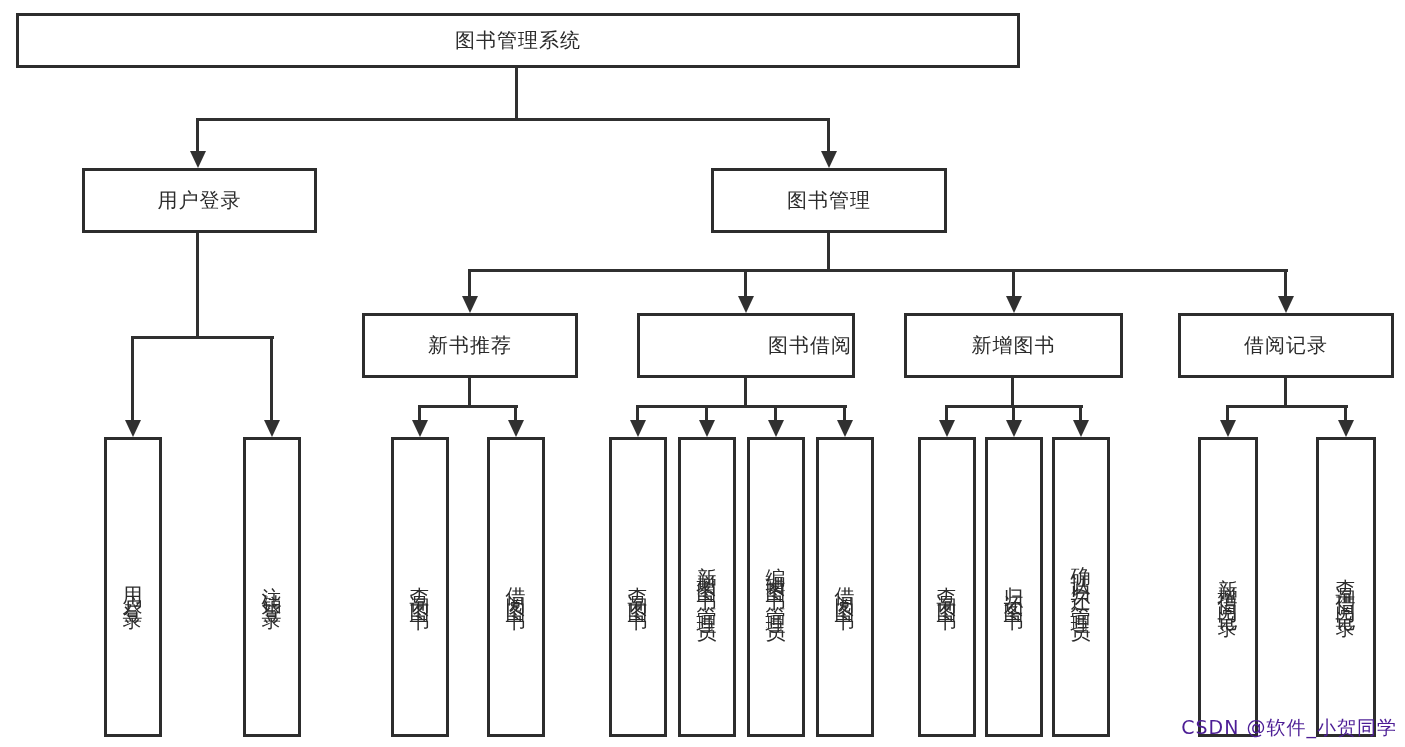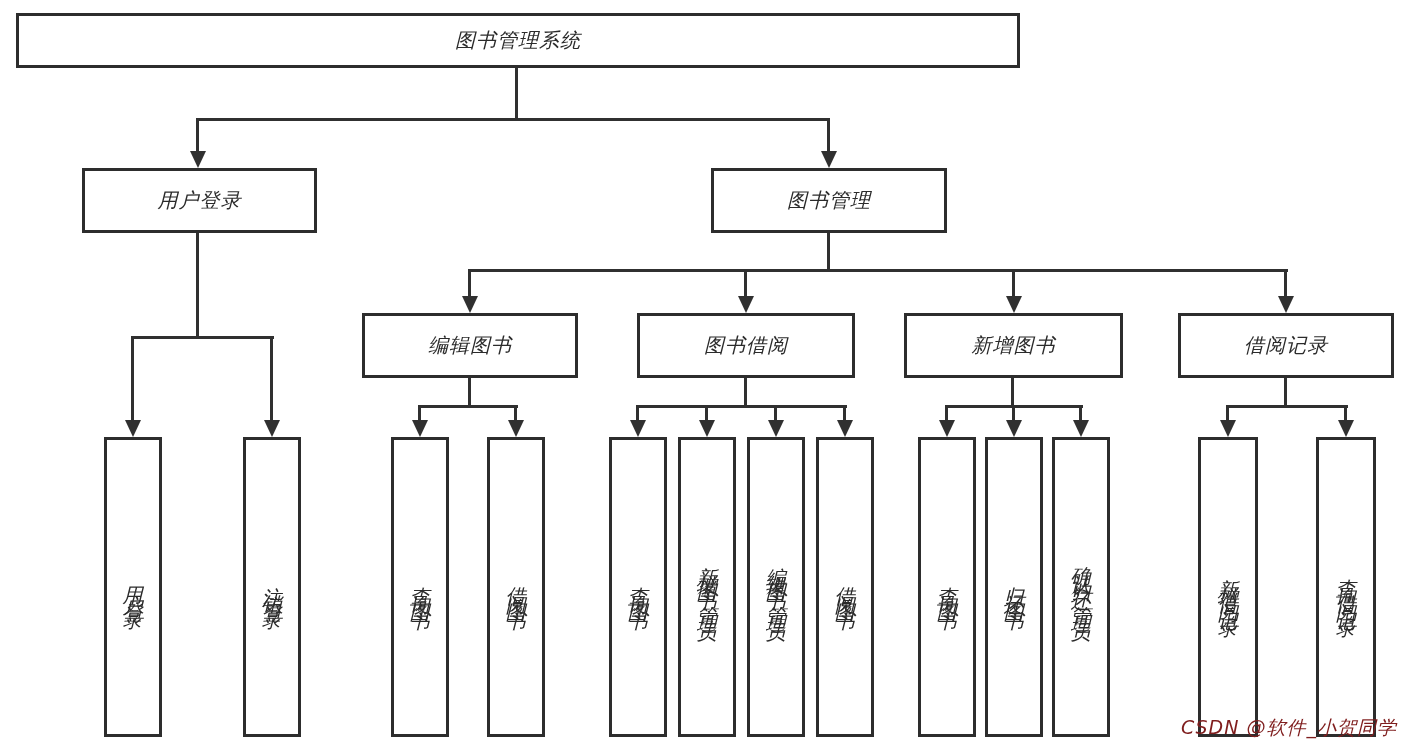--- a/index.html
+++ b/index.html
@@ -4,21 +4,20 @@
 <style>
   html,body{margin:0;padding:0;background:#ffffff;}
   .canvas{
     position:relative;
     width:1405px;
     height:747px;
     background:#ffffff;
     font-family:"DejaVu Sans","Liberation Sans",sans-serif;
     color:#2b2b2b;
     overflow:hidden;
-    font-style:italic;
   }
   .node{
     position:absolute;
     border:3px solid #2d2d2d;
     background:#ffffff;
     display:flex;
     align-items:center;
     justify-content:center;
     box-sizing:border-box;
     font-size:20px;
@@ -50,21 +49,21 @@
     width:0;height:0;
     border-left:8px solid transparent;
     border-right:8px solid transparent;
     border-top:17px solid #303030;
   }
   .watermark{
     position:absolute;
     right:8px;
     bottom:6px;
     font-size:19px;
-    color:#7f1d1d;
+    color:#4c1d95;
     letter-spacing:1px;
     z-index:10;
   }
 </style>
 </head>
 <body>
 
 <div class="canvas">
 
   <div class="node" style="left:16px;top:13px;width:1004px;height:55px;">
@@ -97,23 +96,23 @@
   <div class="vline" style="left:468px;top:269px;height:28px;"></div>
   <div class="arrow" style="left:462px;top:296px;"></div>
   <div class="vline" style="left:744px;top:269px;height:28px;"></div>
   <div class="arrow" style="left:738px;top:296px;"></div>
   <div class="vline" style="left:1012px;top:269px;height:28px;"></div>
   <div class="arrow" style="left:1006px;top:296px;"></div>
   <div class="vline" style="left:1284px;top:269px;height:28px;"></div>
   <div class="arrow" style="left:1278px;top:296px;"></div>
 
   <div class="node" style="left:362px;top:313px;width:216px;height:65px;">
-    <span>编辑图书</span>
-  </div>
-  <div class="node" style="left:637px;top:313px;width:218px;height:65px;">
+    <span>新书推荐</span>
+  </div>
+  <div class="node" style="left:637px;top:313px;width:218px;height:65px;justify-content:flex-end;">
     <span>图书借阅</span>
   </div>
   <div class="node" style="left:904px;top:313px;width:219px;height:65px;">
     <span>新增图书</span>
   </div>
   <div class="node" style="left:1178px;top:313px;width:216px;height:65px;">
     <span>借阅记录</span>
   </div>
 
   <div class="vline" style="left:468px;top:378px;height:30px;"></div>

